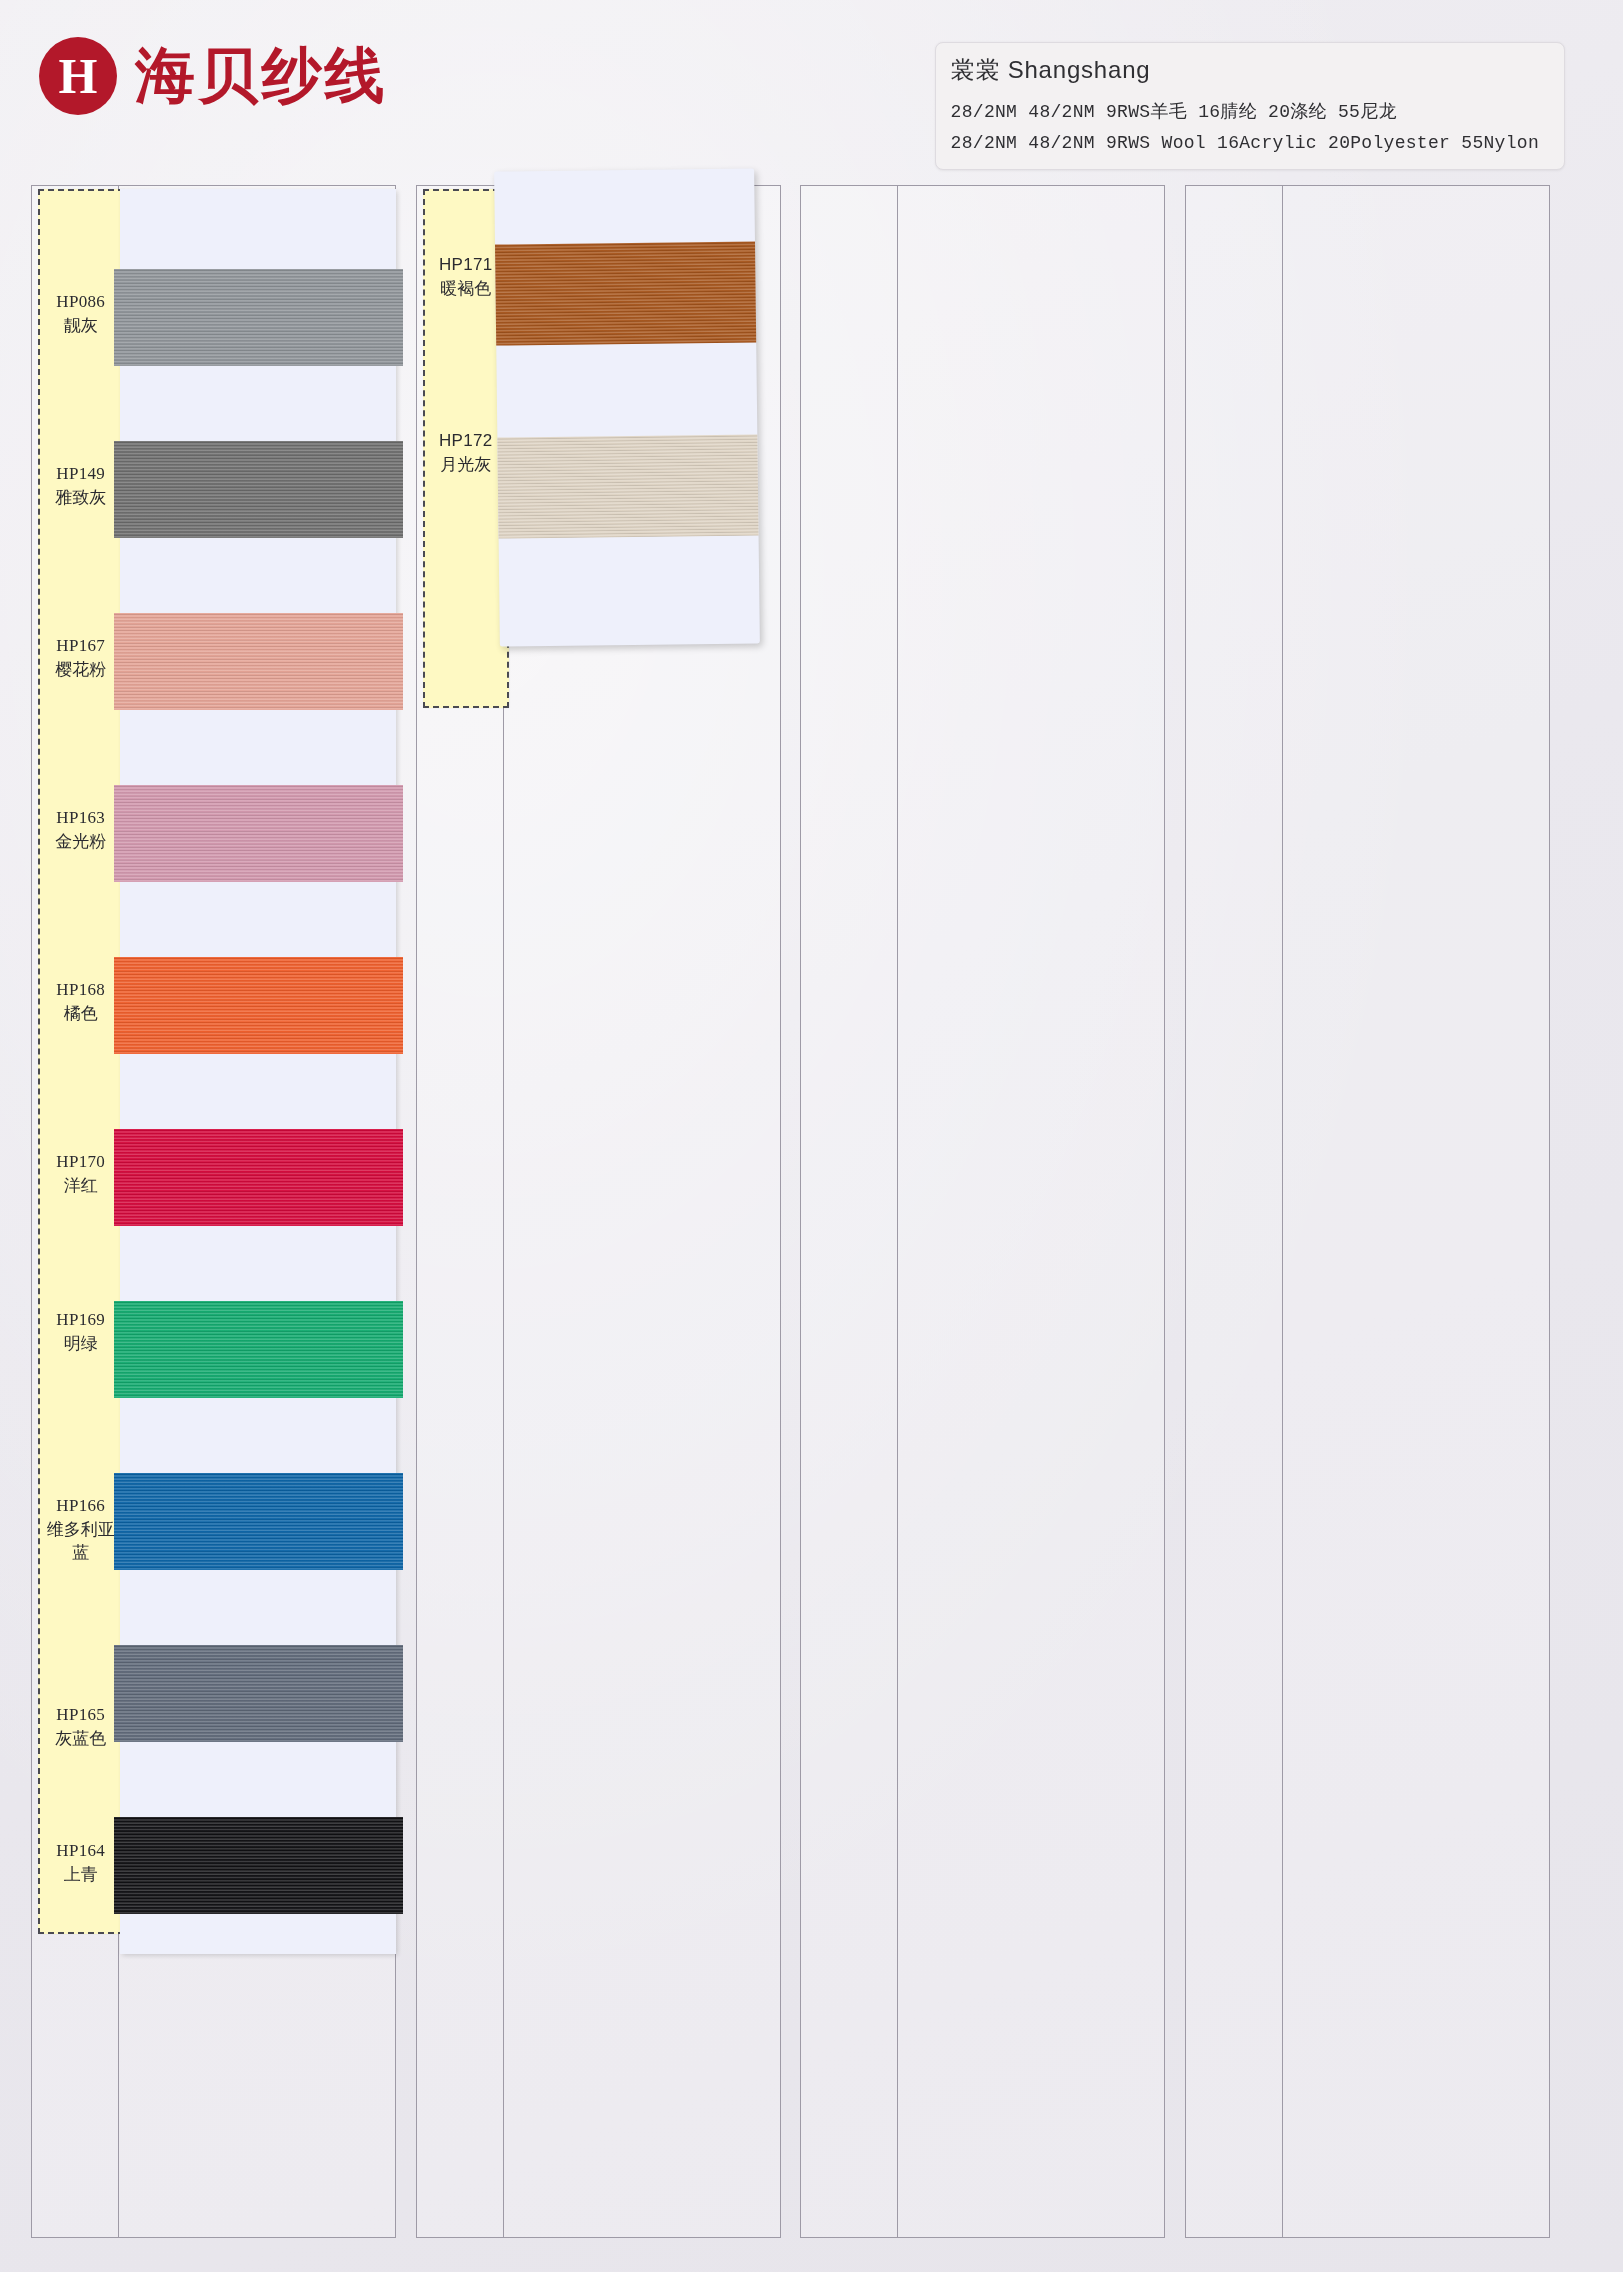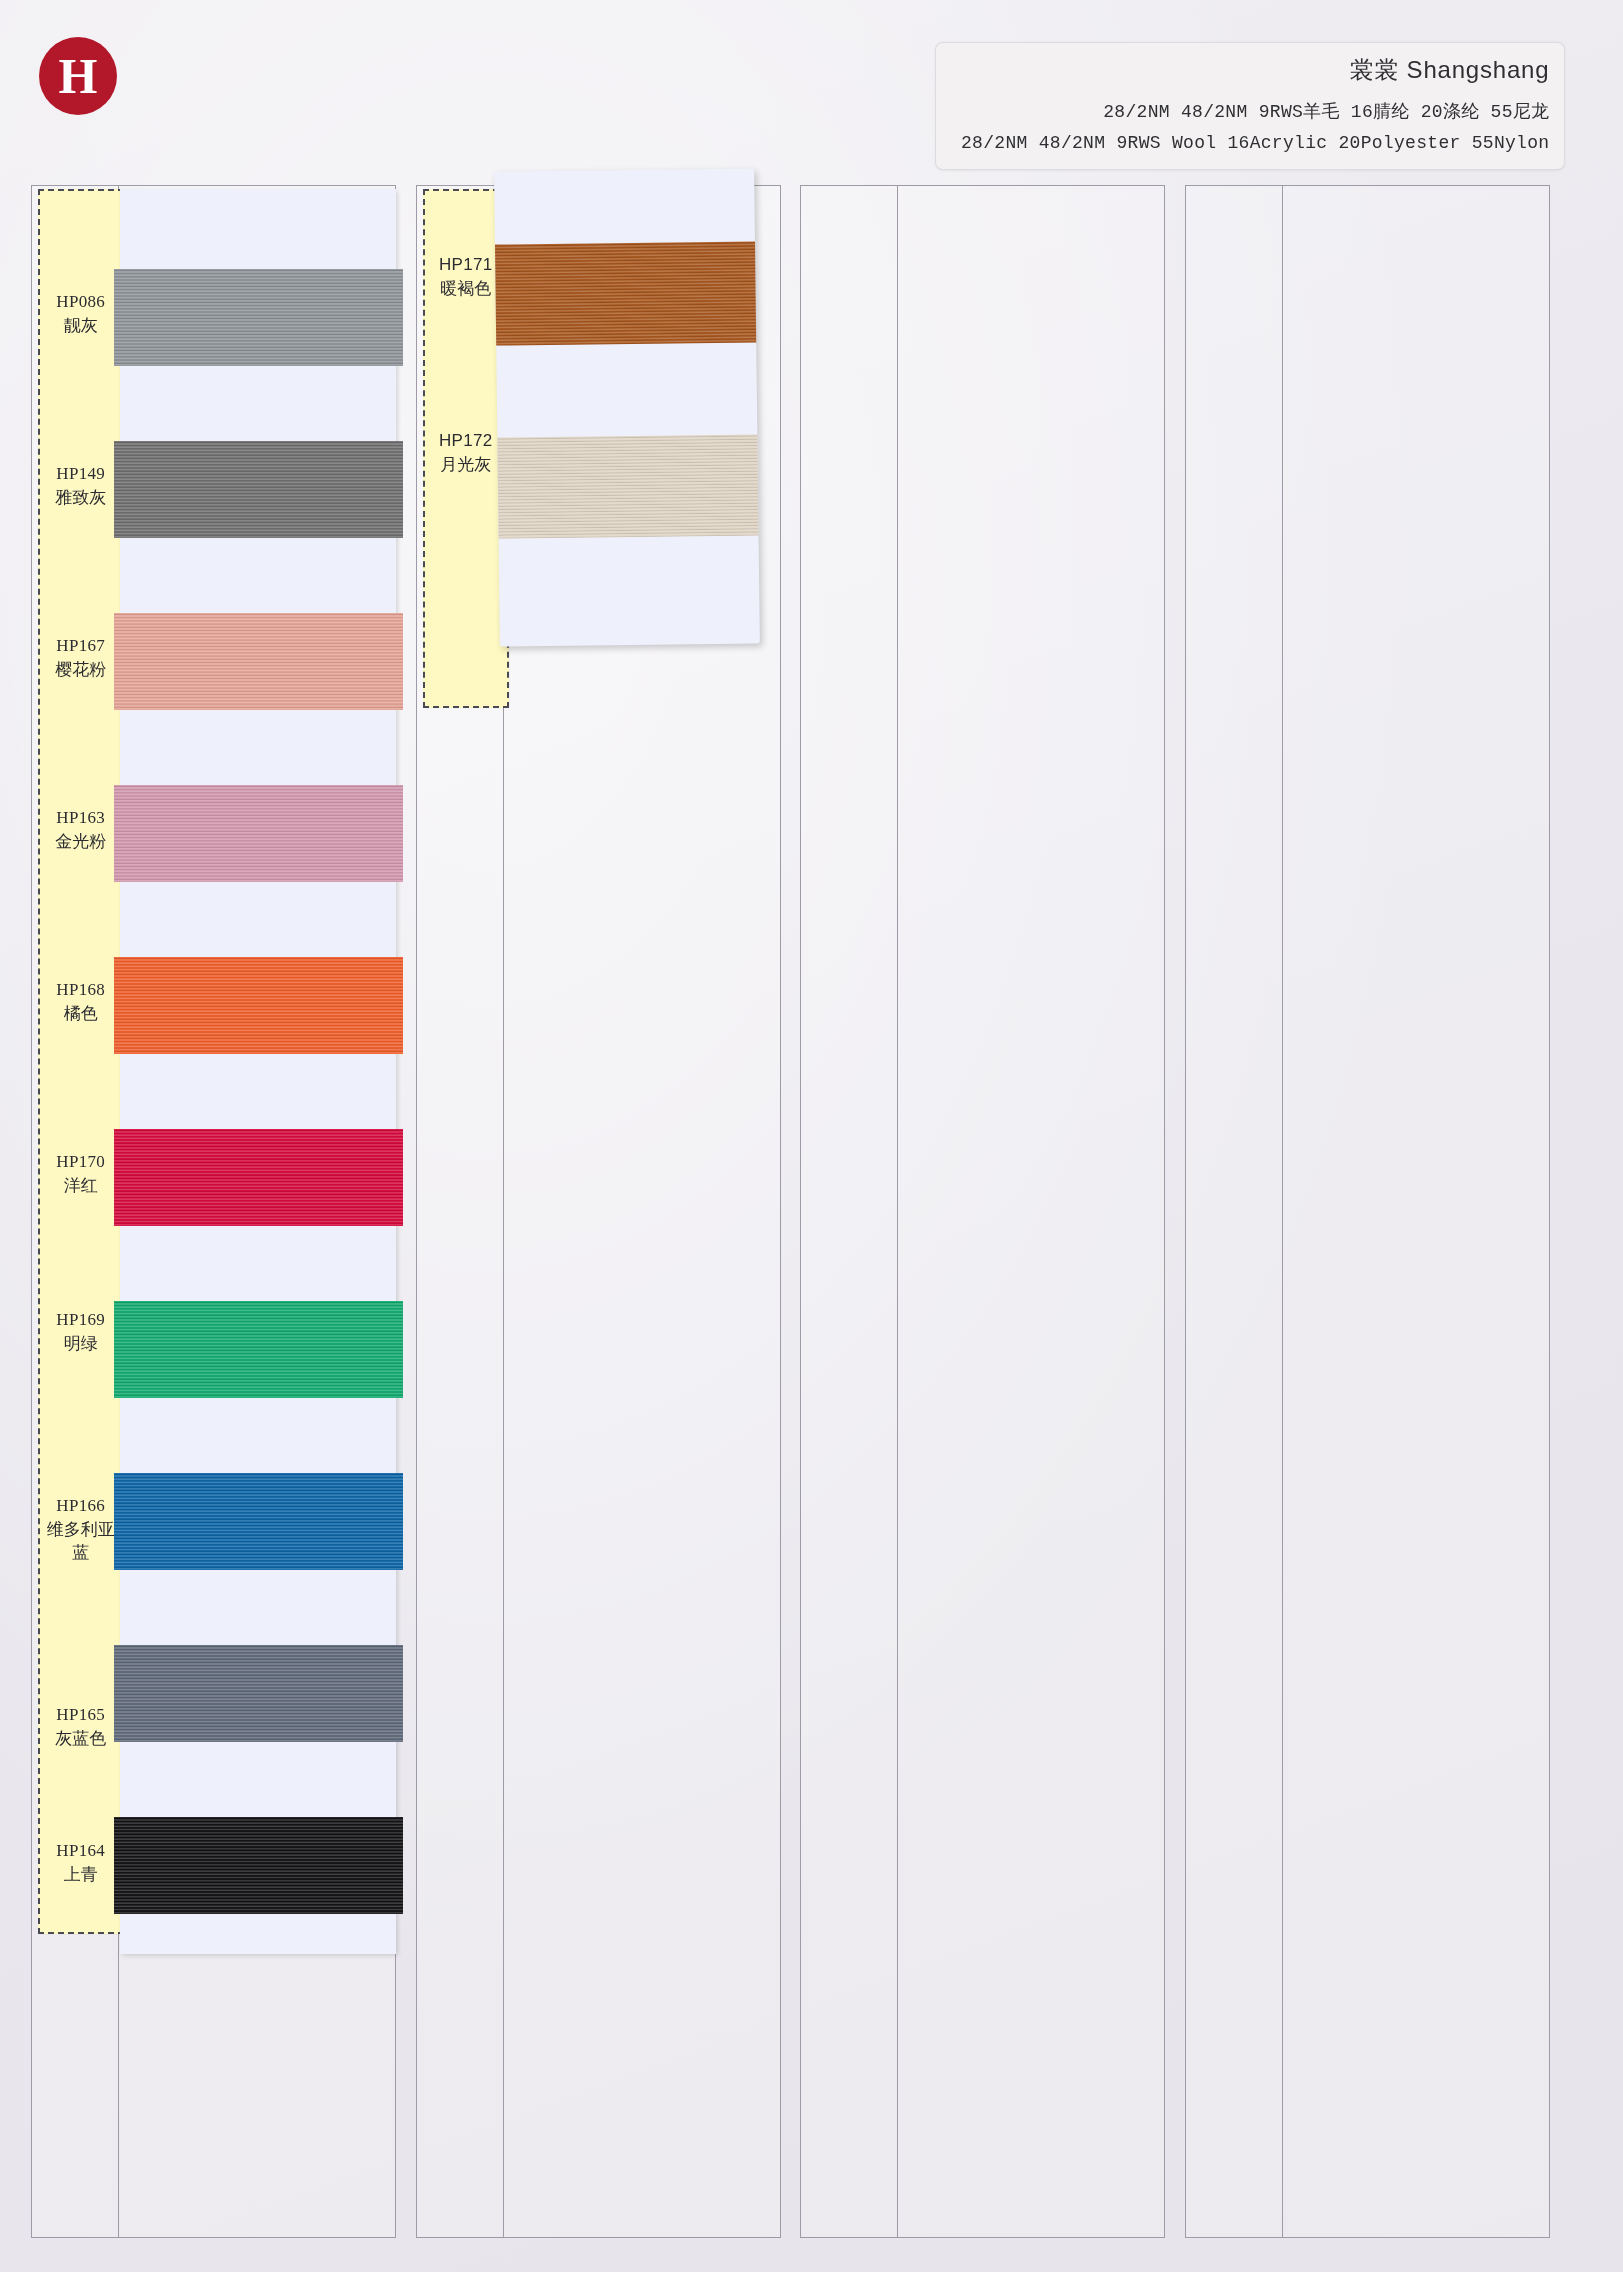--- a/index.html
+++ b/index.html
@@ -61,21 +61,21 @@
     position: absolute;
     left: 935px;
     top: 42px;
     width: 630px;
     padding: 11.4px 14.6px 16px 14.6px;
     box-sizing: border-box;
     background: #f3f1f2;
     border: 0.8px solid #dedbe0;
     border-radius: 8px;
     box-shadow: 0 0.8px 2.4px rgba(0,0,0,0.06);
-    text-align: right;
+    text-align: left;
     color: #2f2f33;
   }
   .info-title {
     font-size: 24px;
     letter-spacing: 0.8px;
     margin-bottom: 13px;
     white-space: nowrap;
   }
   .info-line {
     font-size: 18px;
@@ -200,20 +200,21 @@
     width: calc(100% + 13px);
   }
 </style>
 </head>
 <body>
 
 <div class="paper"></div>
 
 <div class="logo-block">
   <div class="logo-mark">H</div>
+  <div class="logo-text">海贝纱线</div>
 </div>
 
 <div class="info-box">
   <div class="info-title">裳裳 Shangshang</div>
   <div class="info-line">28/2NM 48/2NM 9RWS羊毛 16腈纶 20涤纶 55尼龙</div>
   <div class="info-line">28/2NM 48/2NM 9RWS Wool 16Acrylic 20Polyester 55Nylon</div>
 </div>
 
 <div class="columns">
 

